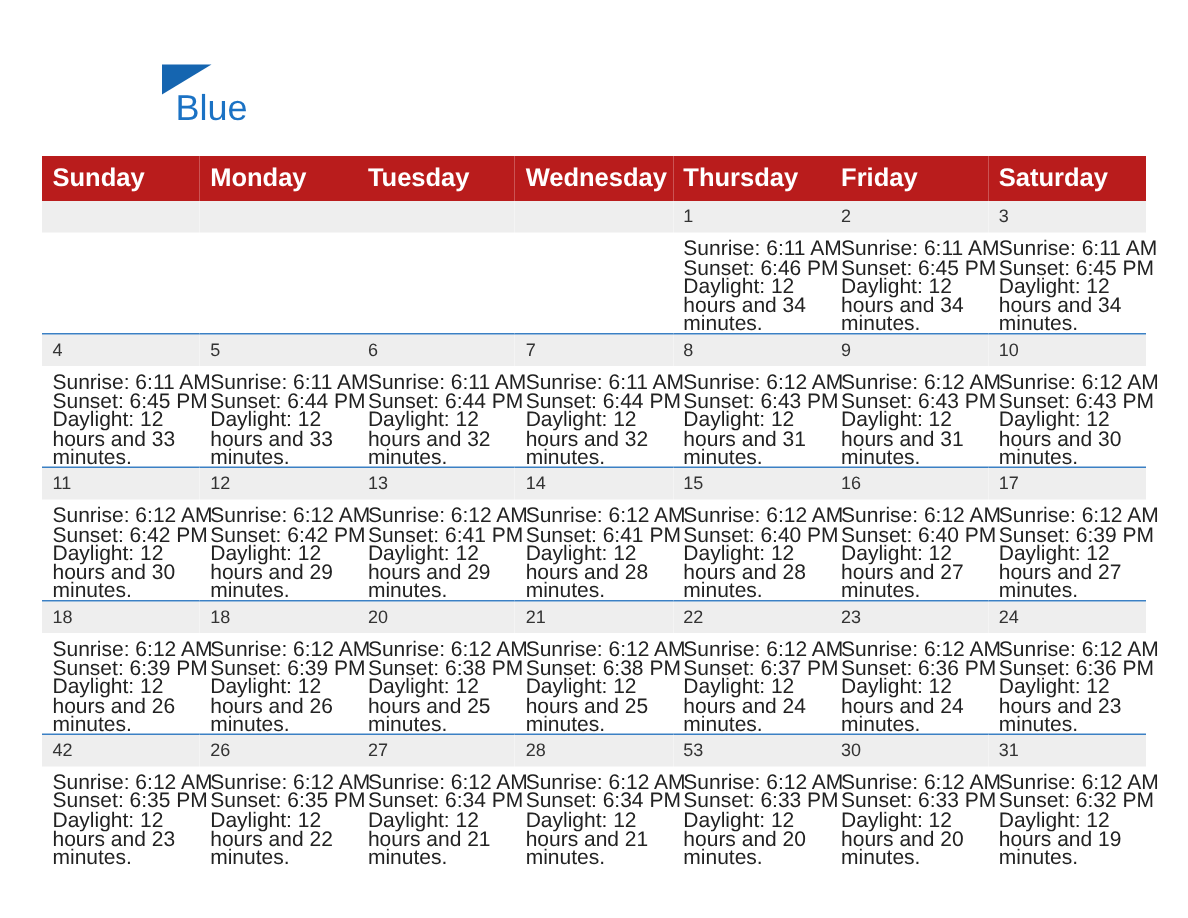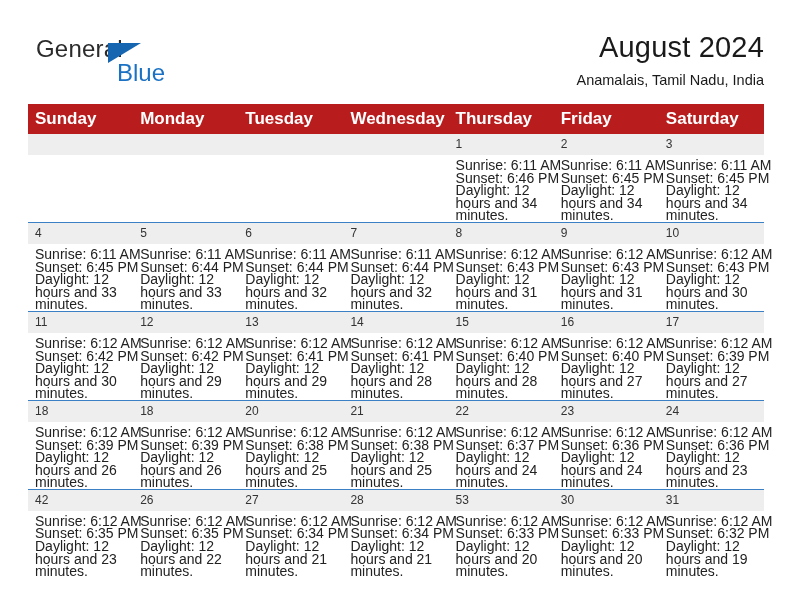--- a/index.html
+++ b/index.html
@@ -137,27 +137,22 @@
     white-space: normal;
   }
 </style>
 </head>
 <body>
 
 <div class="page">
 
   <div class="header">
     <div class="logo">
-      <span class="logo-general">General</span>
       <span class="logo-triangle"></span>
       <span class="logo-blue">Blue</span>
-    </div>
-    <div class="title-block">
-      <div class="month-title">August 2024</div>
-      <div class="location">Anamalais, Tamil Nadu, India</div>
     </div>
   </div>
 
   <table class="calendar">
     <thead>
       <tr>
         <th>Sunday</th>
         <th>Monday</th>
         <th>Tuesday</th>
         <th>Wednesday</th>

